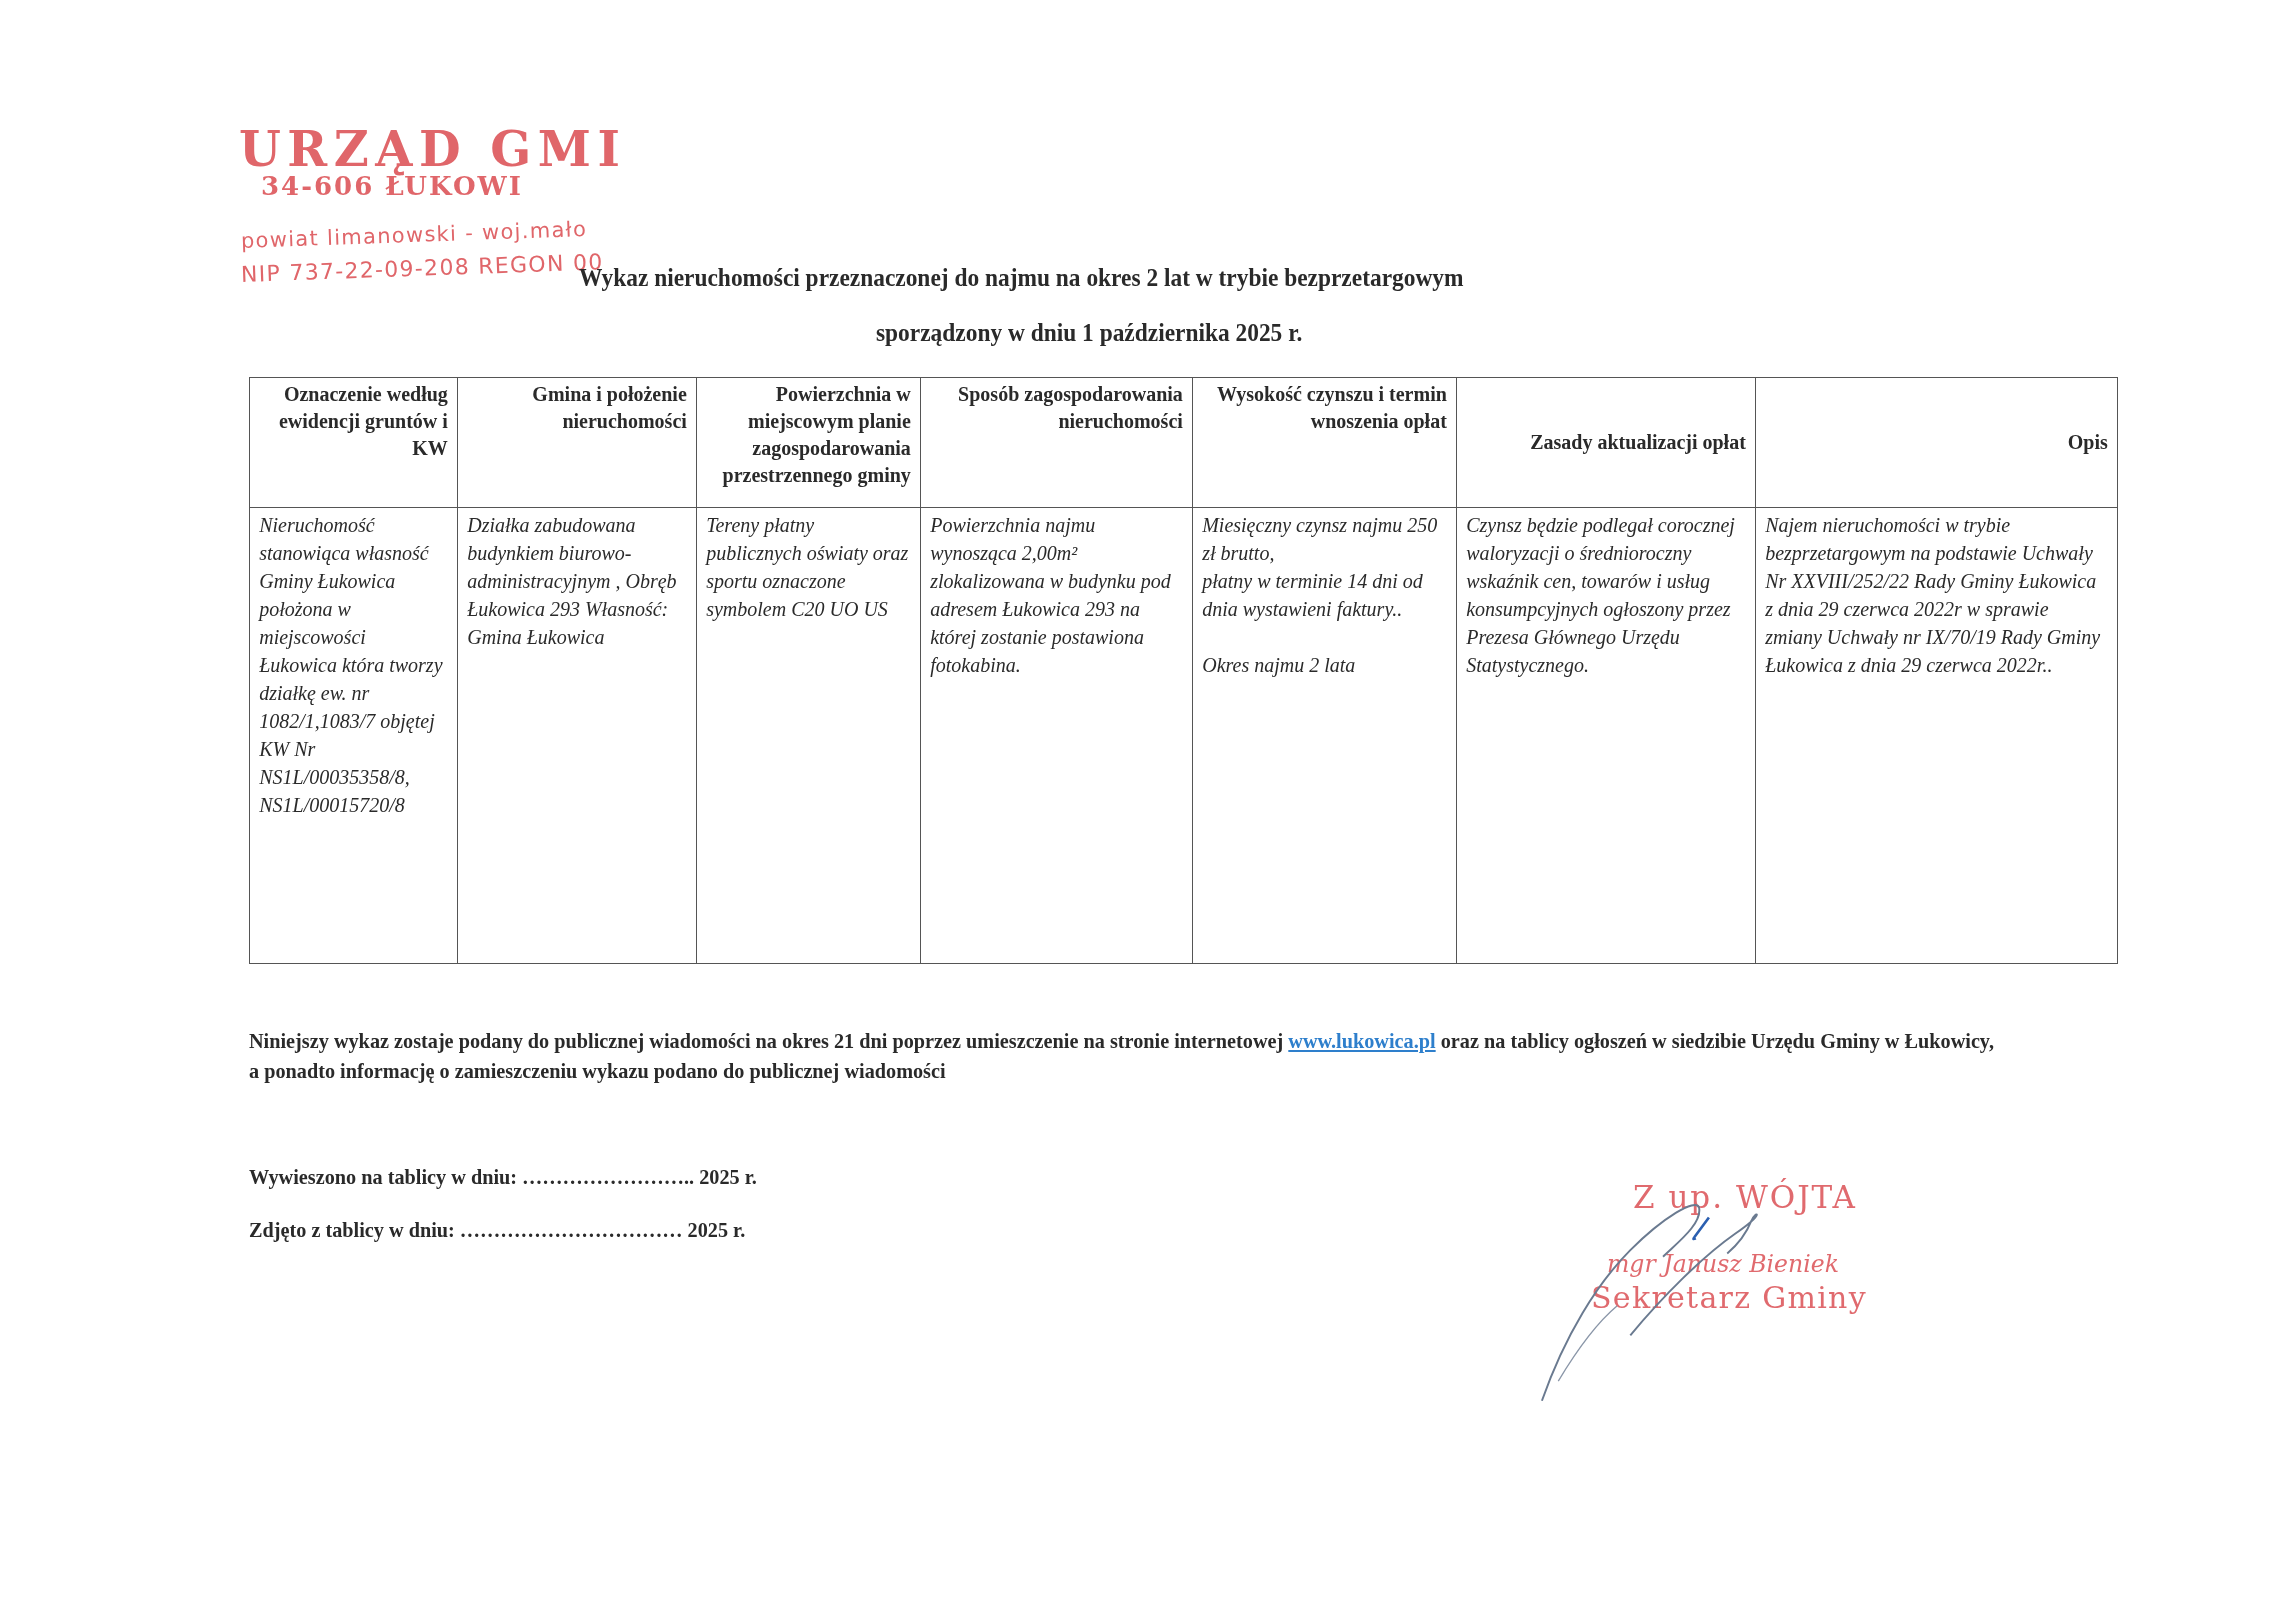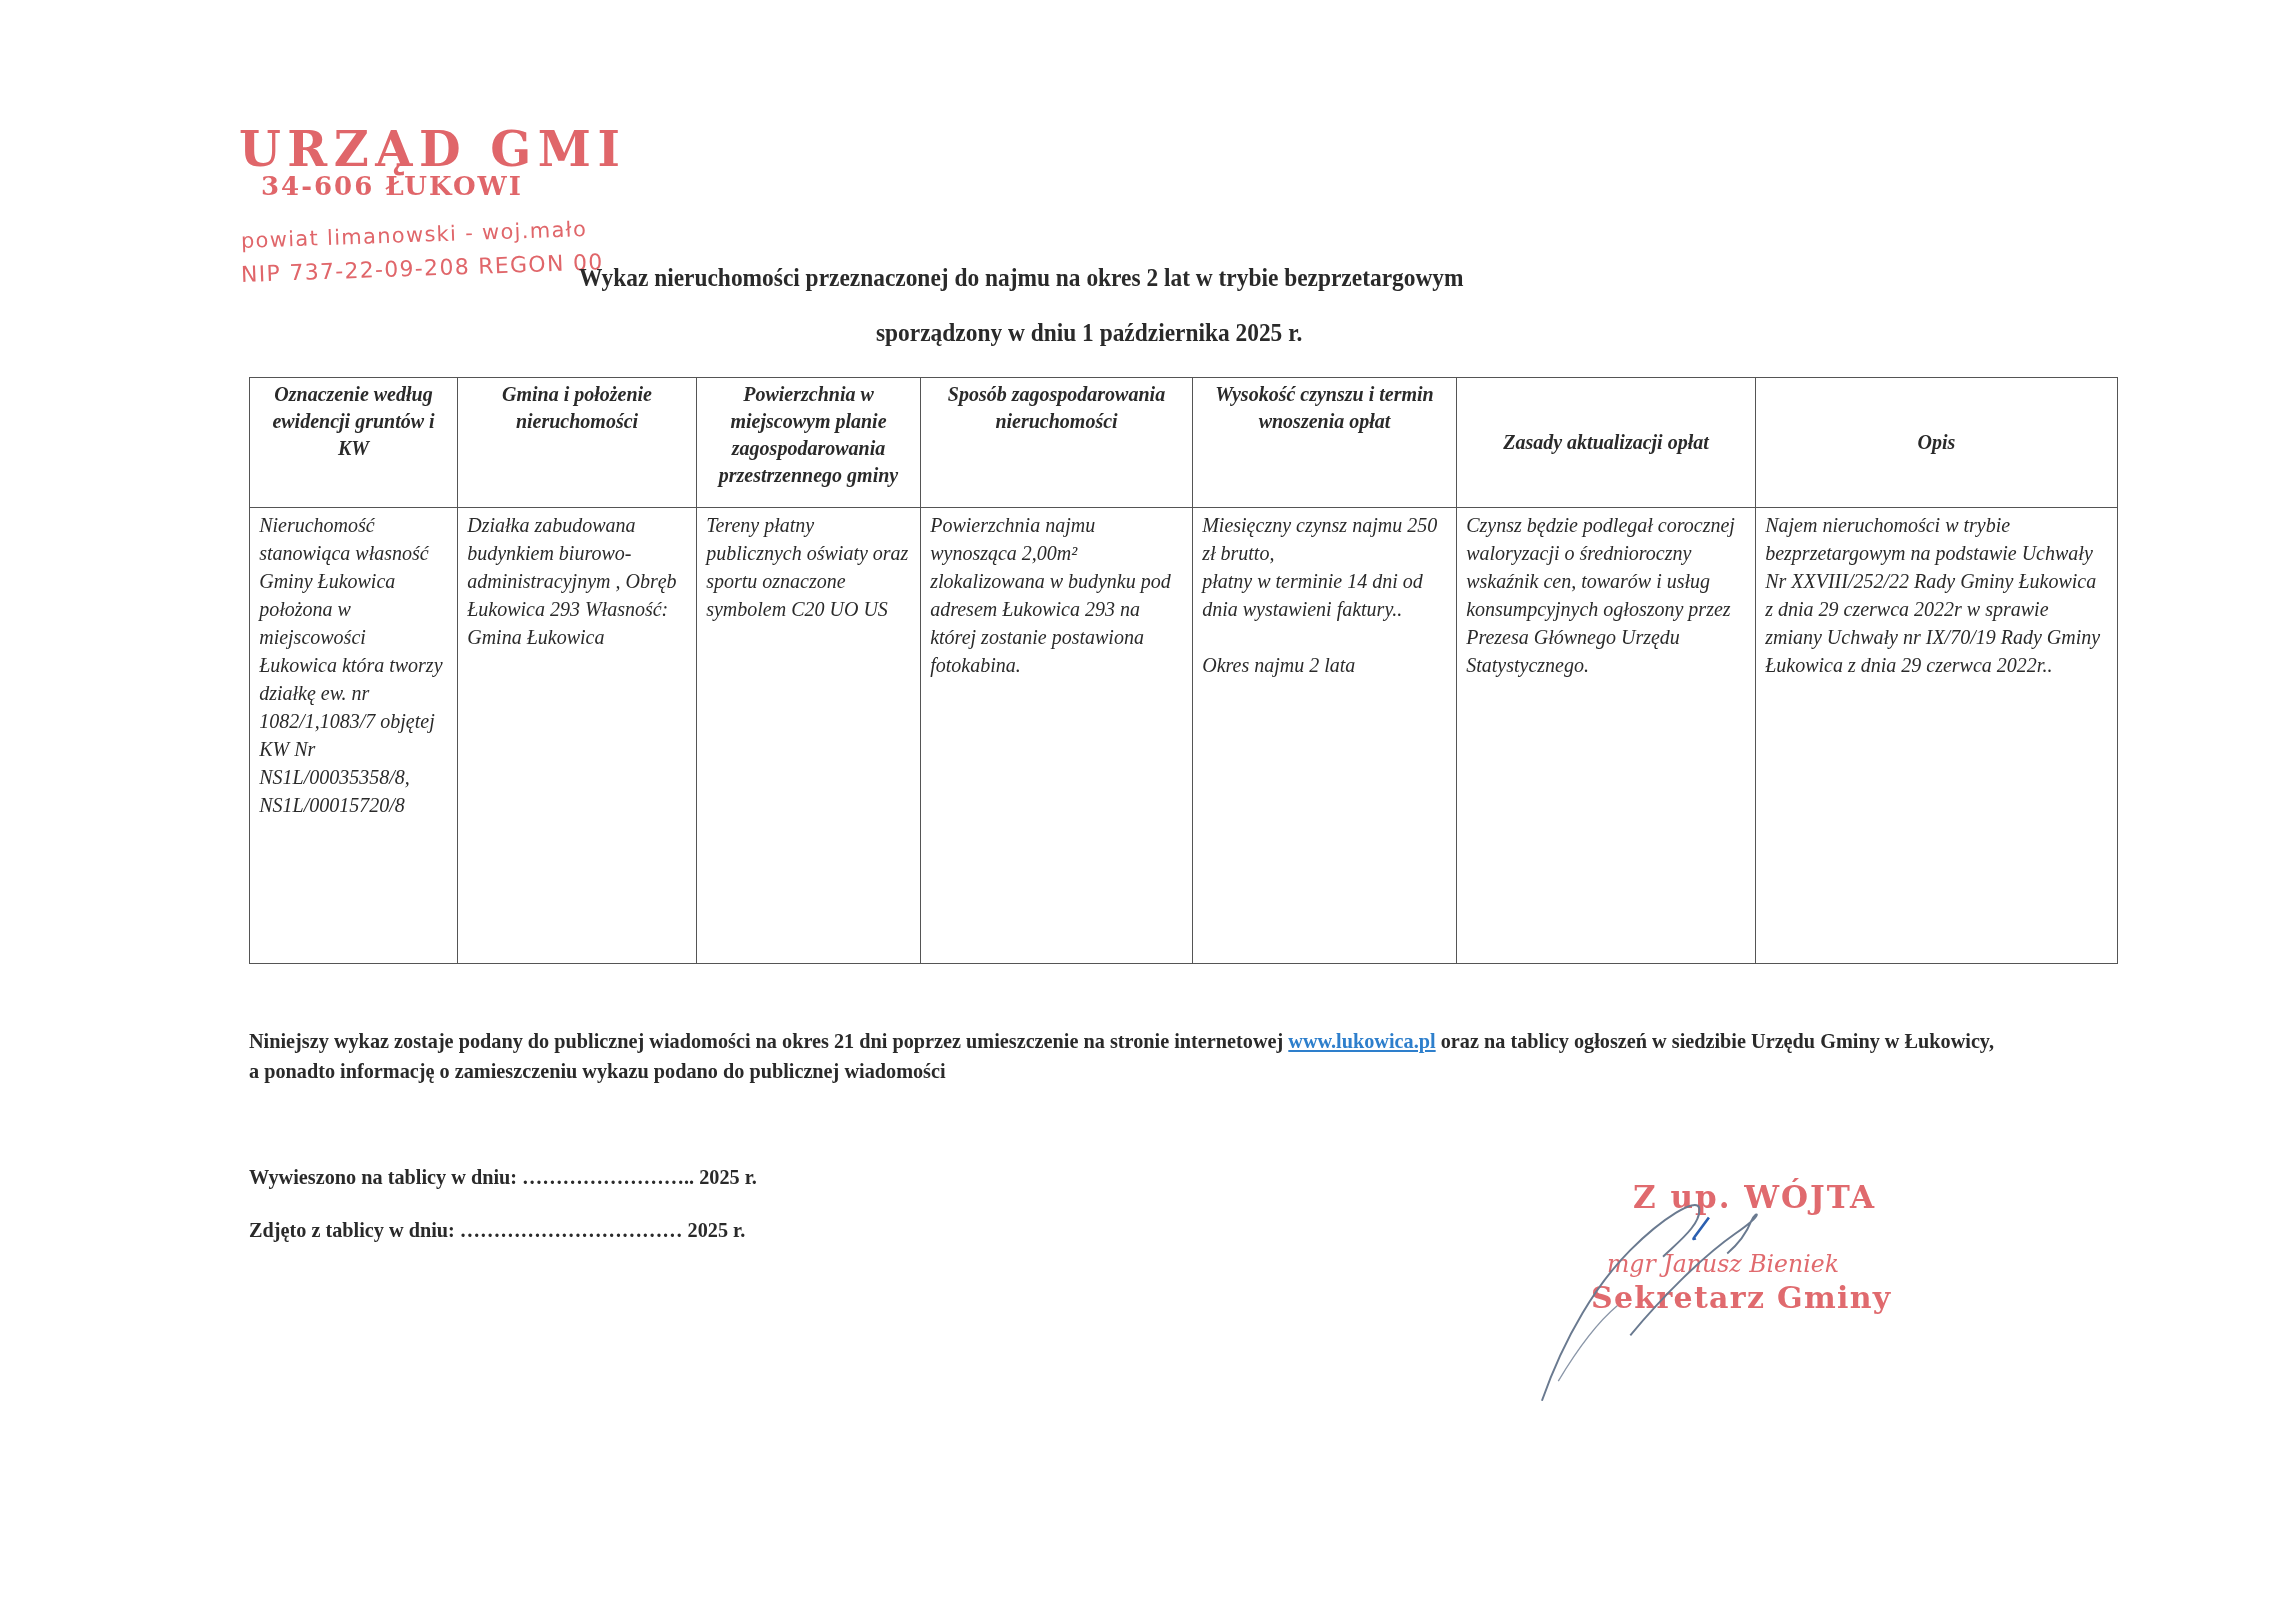--- a/index.html
+++ b/index.html
@@ -9,29 +9,29 @@
   .stamp-title { left: 239px; top: 121px; font-size: 48px; letter-spacing: 6.5px; font-weight: bold; }
   .stamp-addr { left: 261px; top: 171px; font-size: 26px; letter-spacing: 2px; font-weight: bold; }
   .stamp-line { font-family: "DejaVu Sans", sans-serif; font-size: 21px; letter-spacing: 1.3px; transform: rotate(-2deg); transform-origin: left; }
   .stamp-powiat { left: 241px; top: 229px; }
   .stamp-nip { left: 241px; top: 262px; font-size: 22px; }
   .title { position: absolute; left: 0; width: 100%; text-align: center; font-weight: bold; font-size: 26px; }
   .title-1 { top: 263px; left: 579px; width: auto; text-align: left; transform: scaleX(0.9); transform-origin: left; }
   .title-2 { top: 318px; left: 876px; width: auto; text-align: left; transform: scaleX(0.9); transform-origin: left; }
   .tbl { position: absolute; left: 249px; top: 377px; border-collapse: collapse; table-layout: fixed; }
   .tbl td, .tbl th { border: 1.3px solid #555; vertical-align: top; padding: 2.6px 9.2px 2.6px 9.2px; }
-  .tbl th { font-weight: bold; font-size: 20px; line-height: 27px; text-align: center; height: 124px; font-style: italic; }
+  .tbl th { font-weight: bold; font-size: 20px; line-height: 27px; text-align: right; height: 124px; }
   .tbl th.mid { vertical-align: middle; }
   .tbl td { font-style: italic; font-size: 20px; line-height: 28px; height: 450px; }
   .para { position: absolute; left: 249px; top: 1026px; width: 1898px; font-weight: bold; font-size: 22px; line-height: 30px; transform: scaleX(0.92); transform-origin: left; }
   .para a { color: #2e7fcc; text-decoration: underline; }
   .post { position: absolute; left: 249px; font-weight: bold; font-size: 22px; transform: scaleX(0.92); transform-origin: left; }
   .post-1 { top: 1164px; }
   .post-2 { top: 1217px; }
-  .sig-stamp { position: absolute; color: #e06a6e; font-family: "DejaVu Serif", serif; font-weight: bold; }
+  .sig-stamp { position: absolute; color: #e06a6e; font-family: "DejaVu Serif", serif; font-weight: normal; }
   .sig-title { left: 1633px; top: 1179px; font-size: 31px; letter-spacing: 2px; }
   .sig-name { left: 1607px; top: 1250px; font-size: 23.6px; font-style: italic; font-weight: normal; }
   .sig-role { left: 1591px; top: 1280px; font-size: 30px; letter-spacing: 1.3px; }
   .signature { position: absolute; left: 1519px; top: 1165px; width: 406px; height: 262px; }
 </style>
 </head>
 <body>
 
 <div class="stamp stamp-title">URZĄD GMI</div>
 <div class="stamp stamp-addr">34-606 ŁUKOWI</div>

